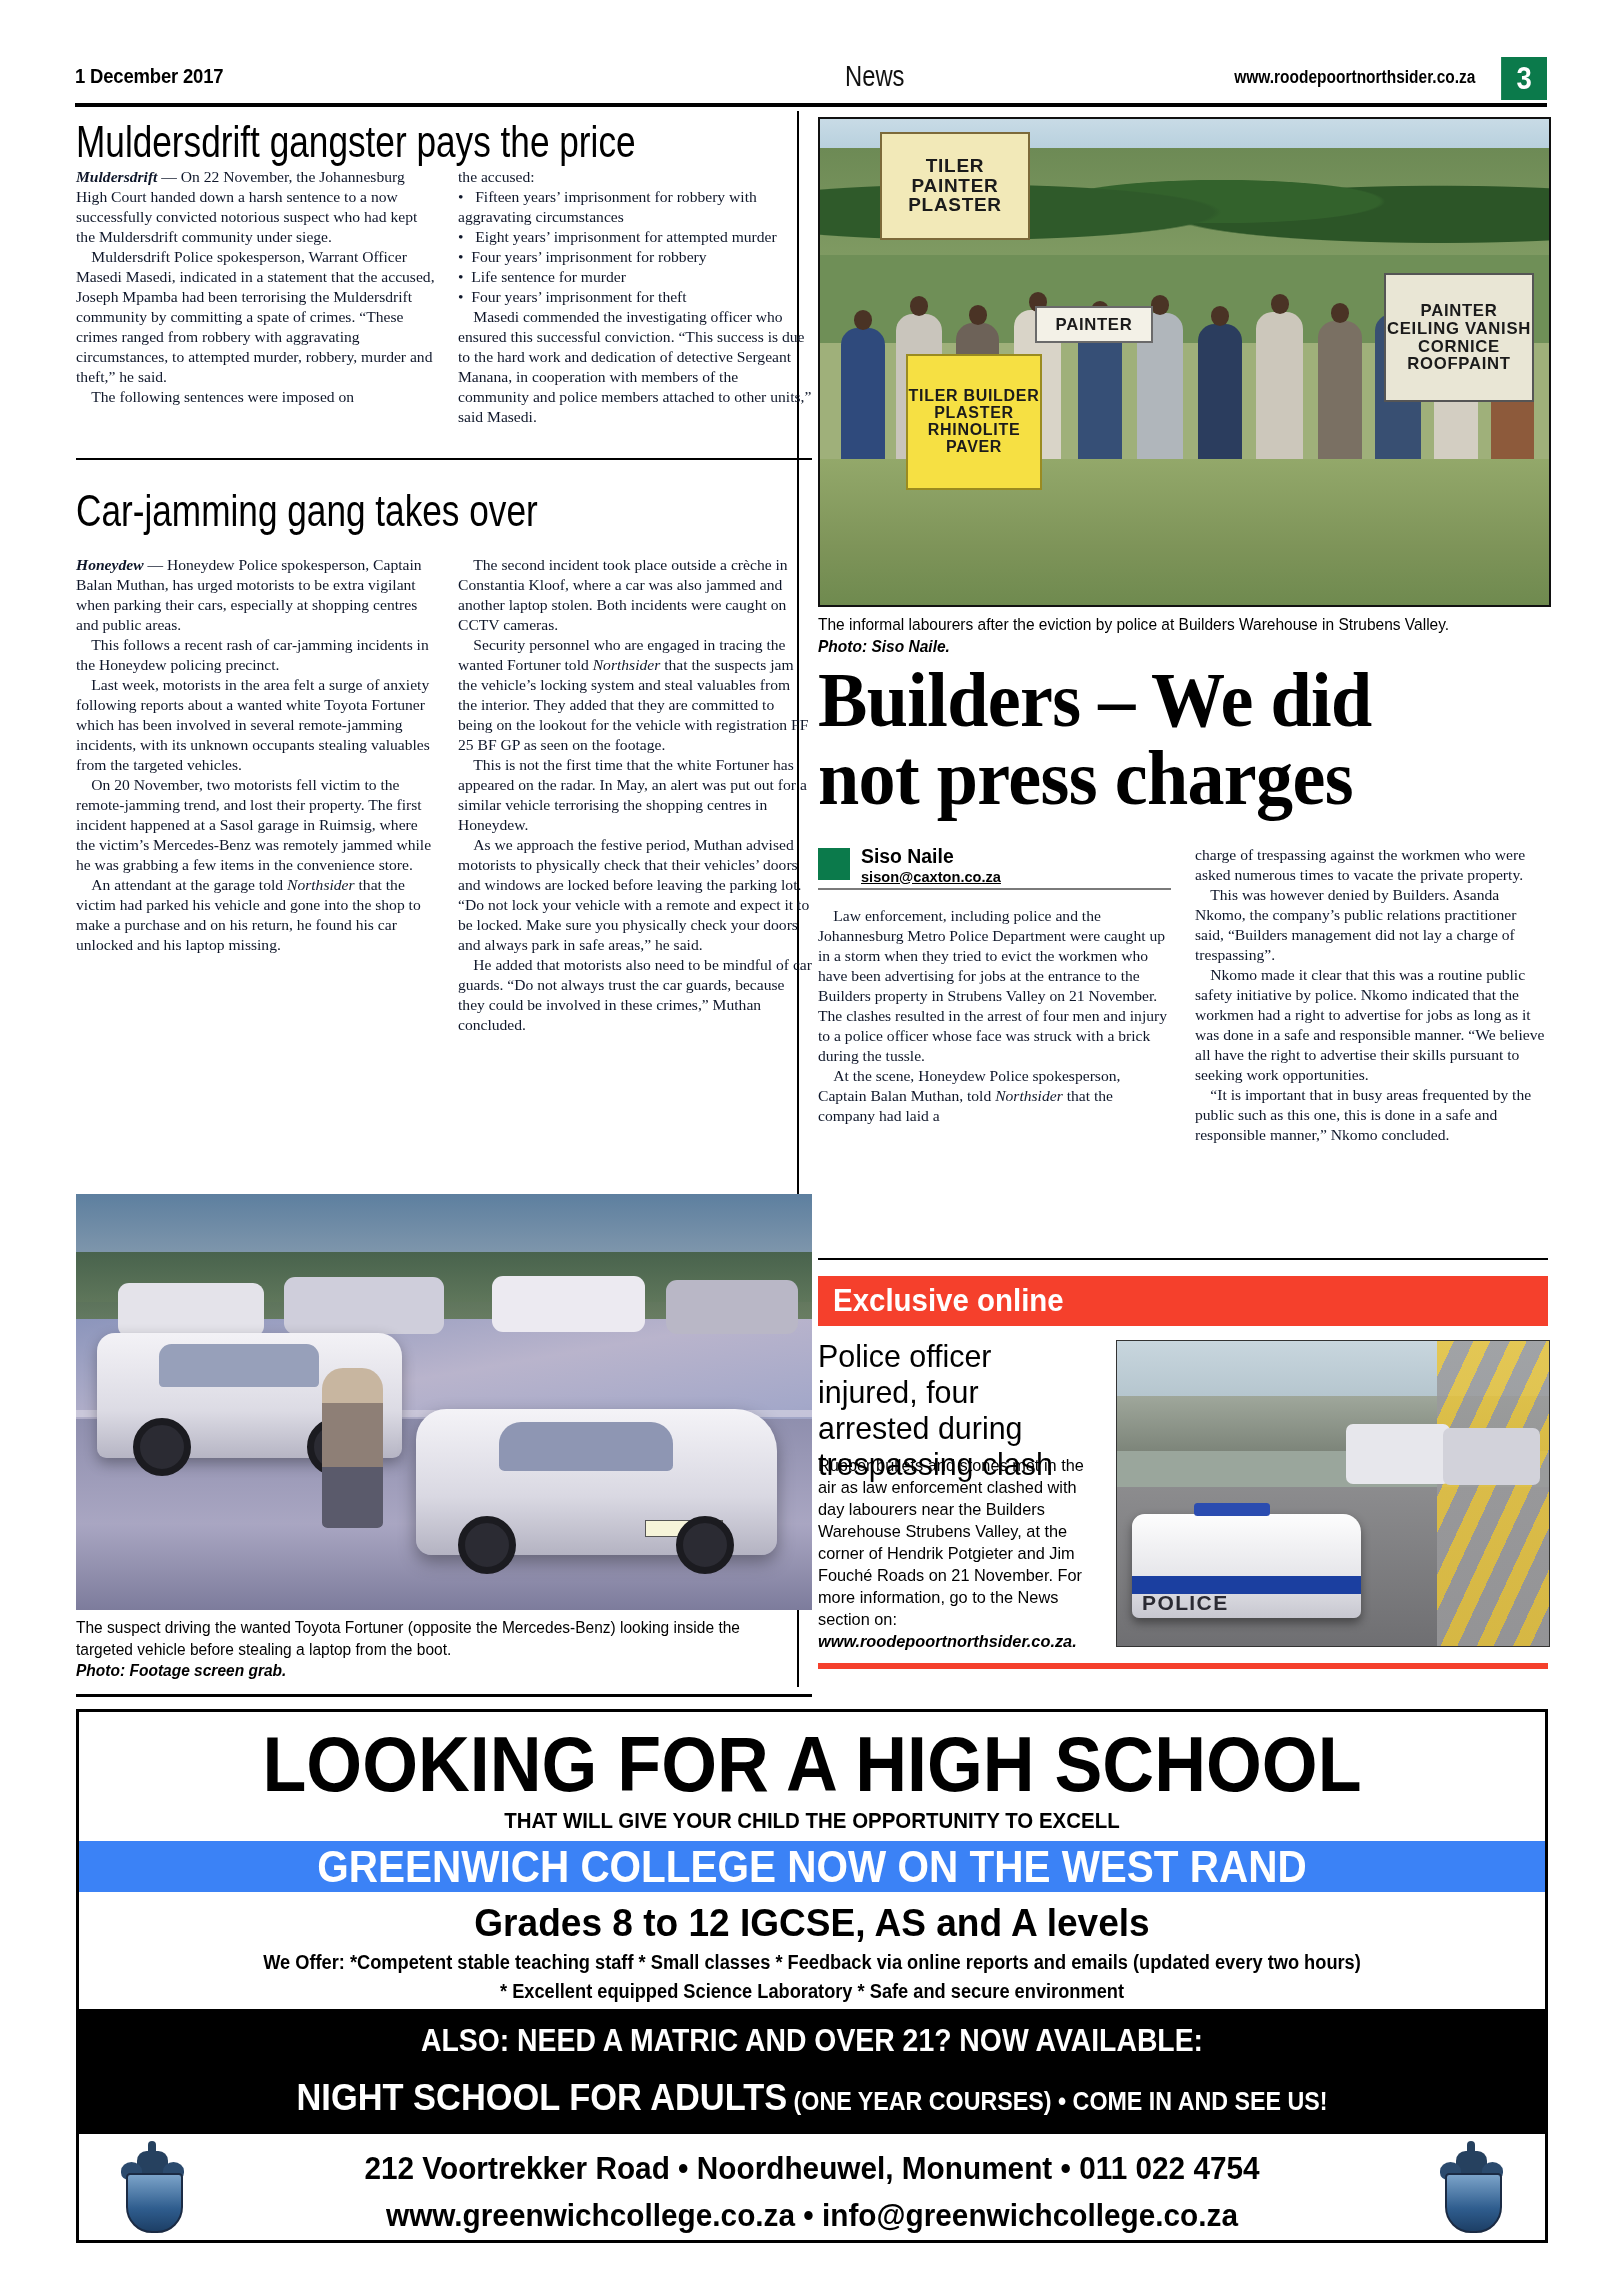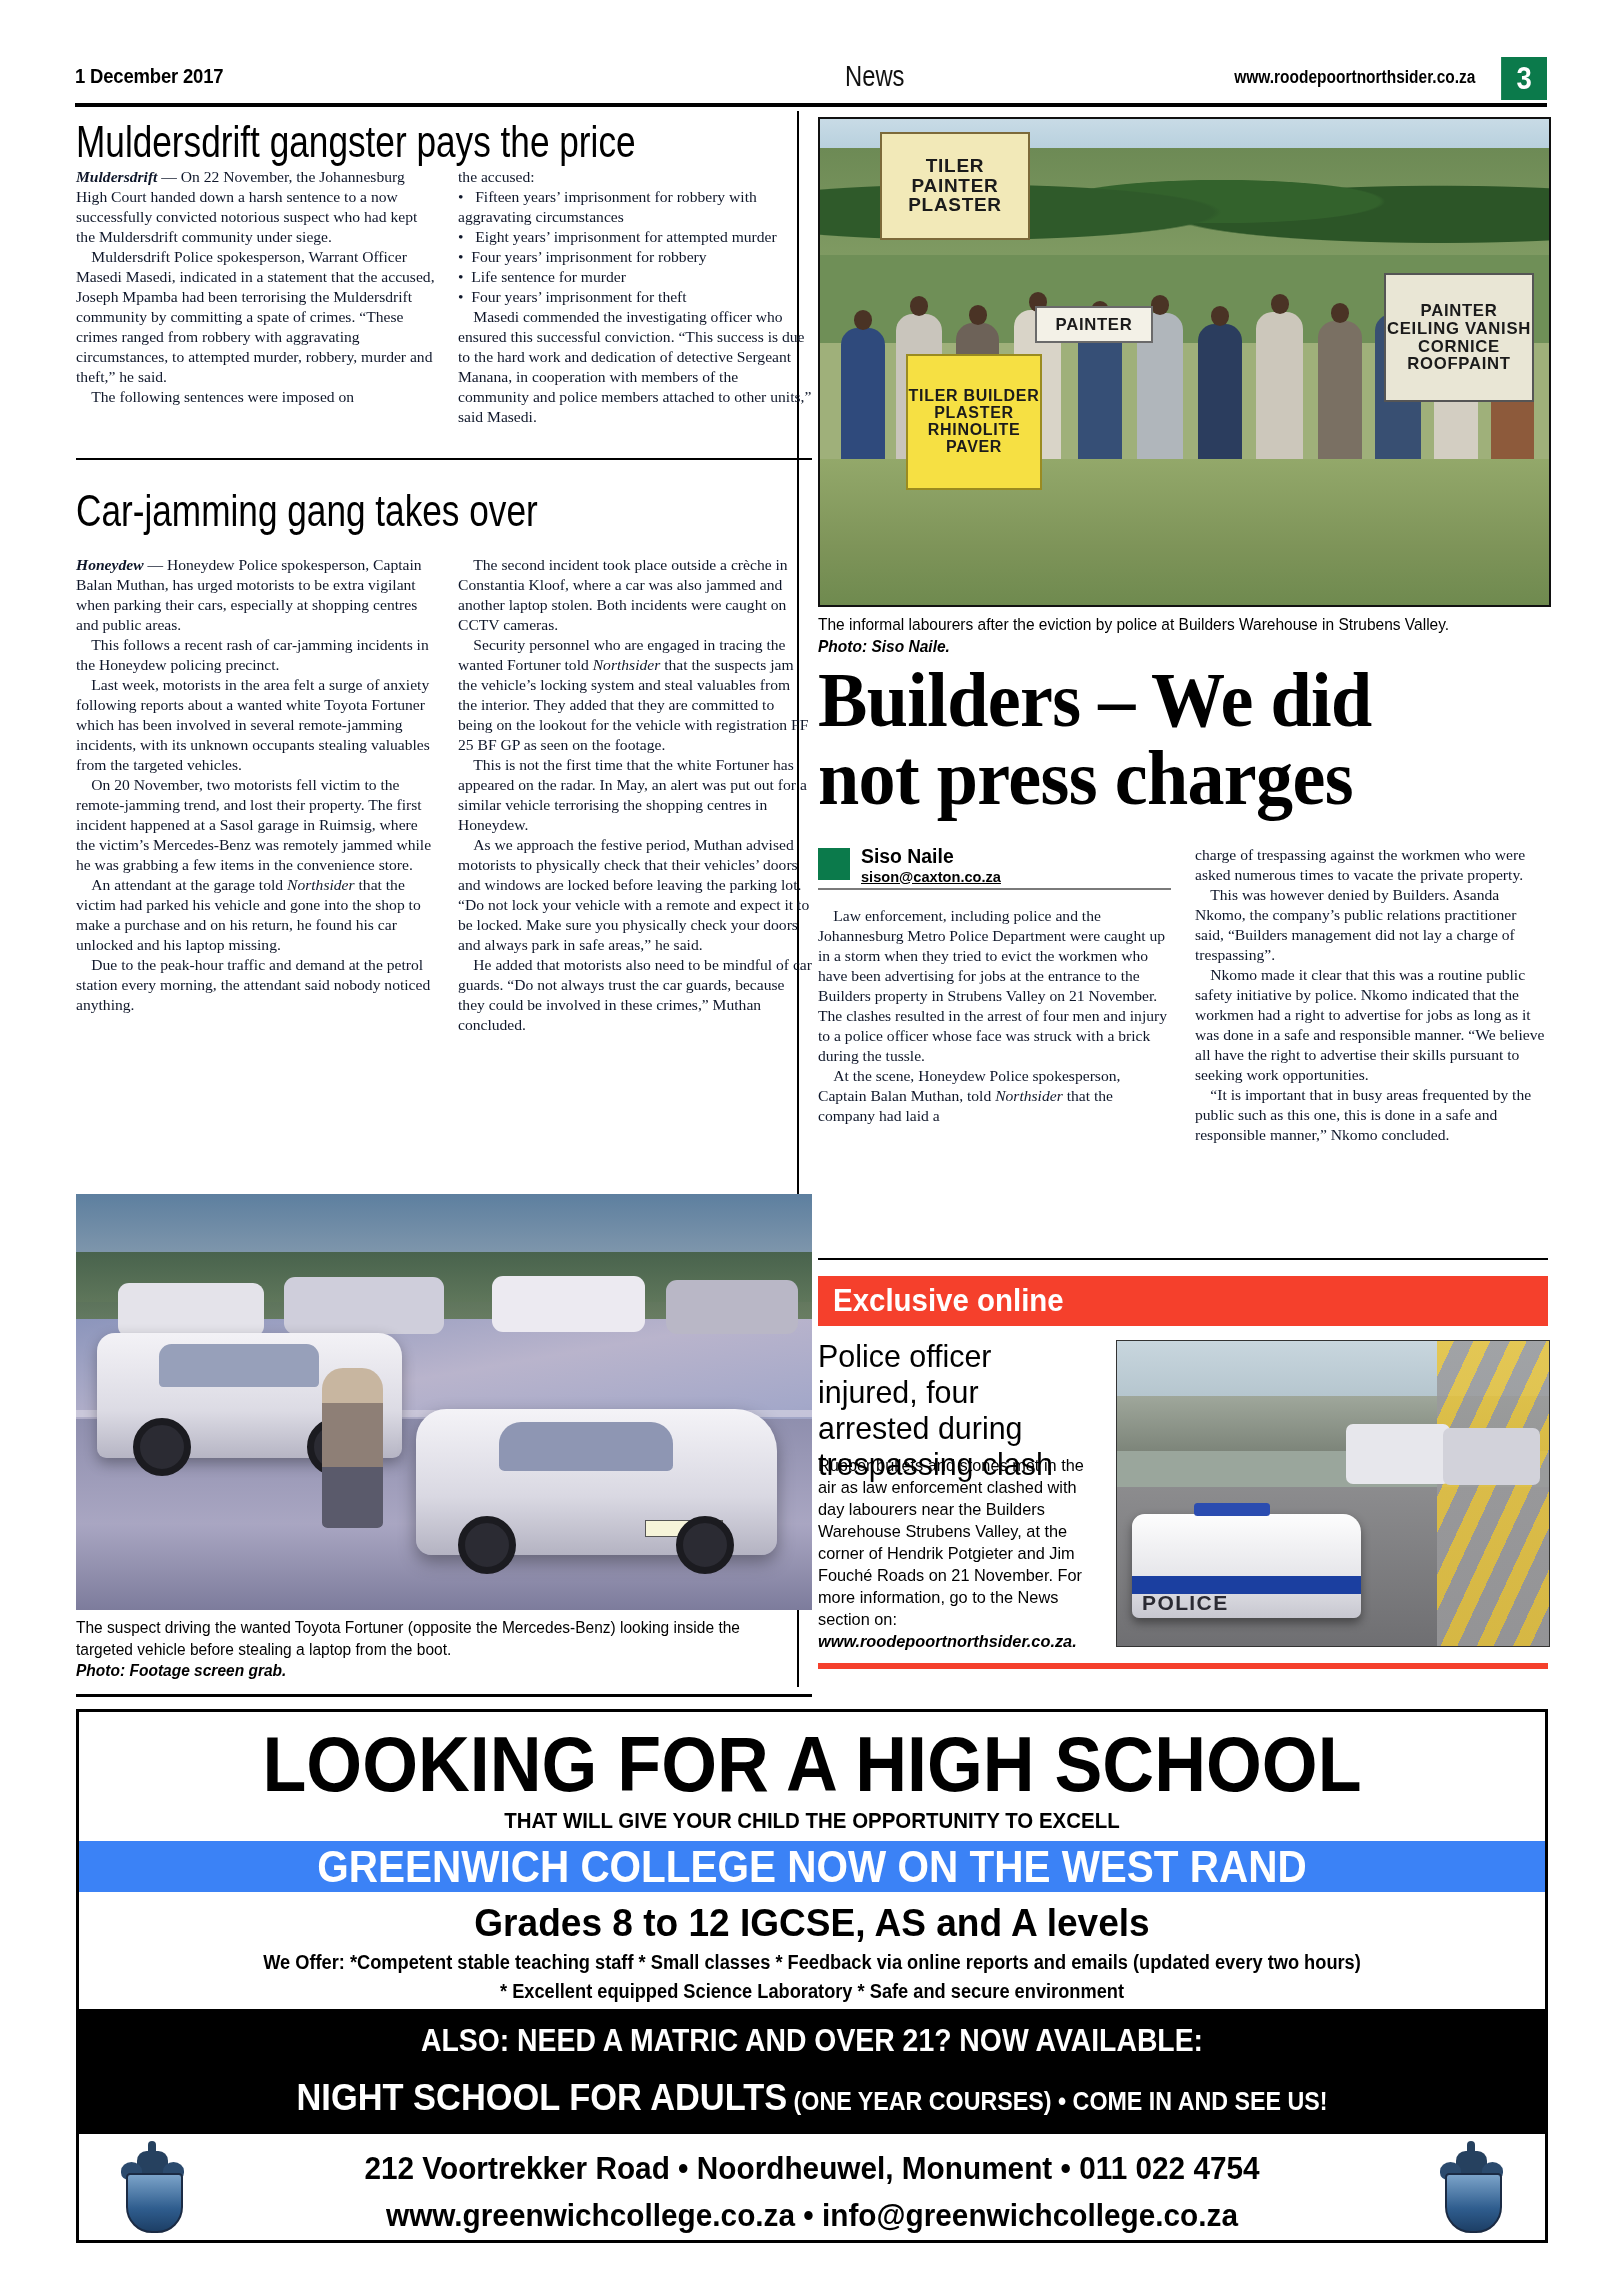--- a/index.html
+++ b/index.html
@@ -383,21 +383,20 @@
   <div class="a1-rule"></div>
 
   <div class="a2-title headline-condensed">Car-jamming gang takes over</div>
 
   <div class="body-col a2-c1">
     <p class="noind"><span class="lead">Honeydew</span><span> — Honeydew Police spokesperson, Captain Balan Muthan, has urged motorists to be extra vigilant when parking their cars, especially at shopping centres and public areas.</span></p>
     <p>This follows a recent rash of car-jamming incidents in the Honeydew policing precinct.</p>
     <p>Last week, motorists in the area felt a surge of anxiety following reports about a wanted white Toyota Fortuner which has been involved in several remote-jamming incidents, with its unknown occupants stealing valuables from the targeted vehicles.</p>
     <p>On 20 November, two motorists fell victim to the remote-jamming trend, and lost their property. The first incident happened at a Sasol garage in Ruimsig, where the victim’s Mercedes-Benz was remotely jammed while he was grabbing a few items in the convenience store.</p>
     <p><span>An attendant at the garage told </span><span class="it">Northsider</span><span> that the victim had parked his vehicle and gone into the shop to make a purchase and on his return, he found his car unlocked and his laptop missing.</span></p>
-    <p>Due to the peak-hour traffic and demand at the petrol station every morning, the attendant said nobody noticed anything.</p>
   </div>
 
   <div class="body-col a2-c2">
     <p>The second incident took place outside a crèche in Constantia Kloof, where a car was also jammed and another laptop stolen. Both incidents were caught on CCTV cameras.</p>
     <p><span>Security personnel who are engaged in tracing the wanted Fortuner told </span><span class="it">Northsider</span><span> that the suspects jam the vehicle’s locking system and steal valuables from the interior. They added that they are committed to being on the lookout for the vehicle with registration FF 25 BF GP as seen on the footage.</span></p>
     <p>This is not the first time that the white Fortuner has appeared on the radar. In May, an alert was put out for a similar vehicle terrorising the shopping centres in Honeydew.</p>
     <p>As we approach the festive period, Muthan advised motorists to physically check that their vehicles’ doors and windows are locked before leaving the parking lot. “Do not lock your vehicle with a remote and expect it to be locked. Make sure you physically check your doors and always park in safe areas,” he said.</p>
     <p>He added that motorists also need to be mindful of car guards. “Do not always trust the car guards, because they could be involved in these crimes,” Muthan concluded.</p>
   </div>
 

